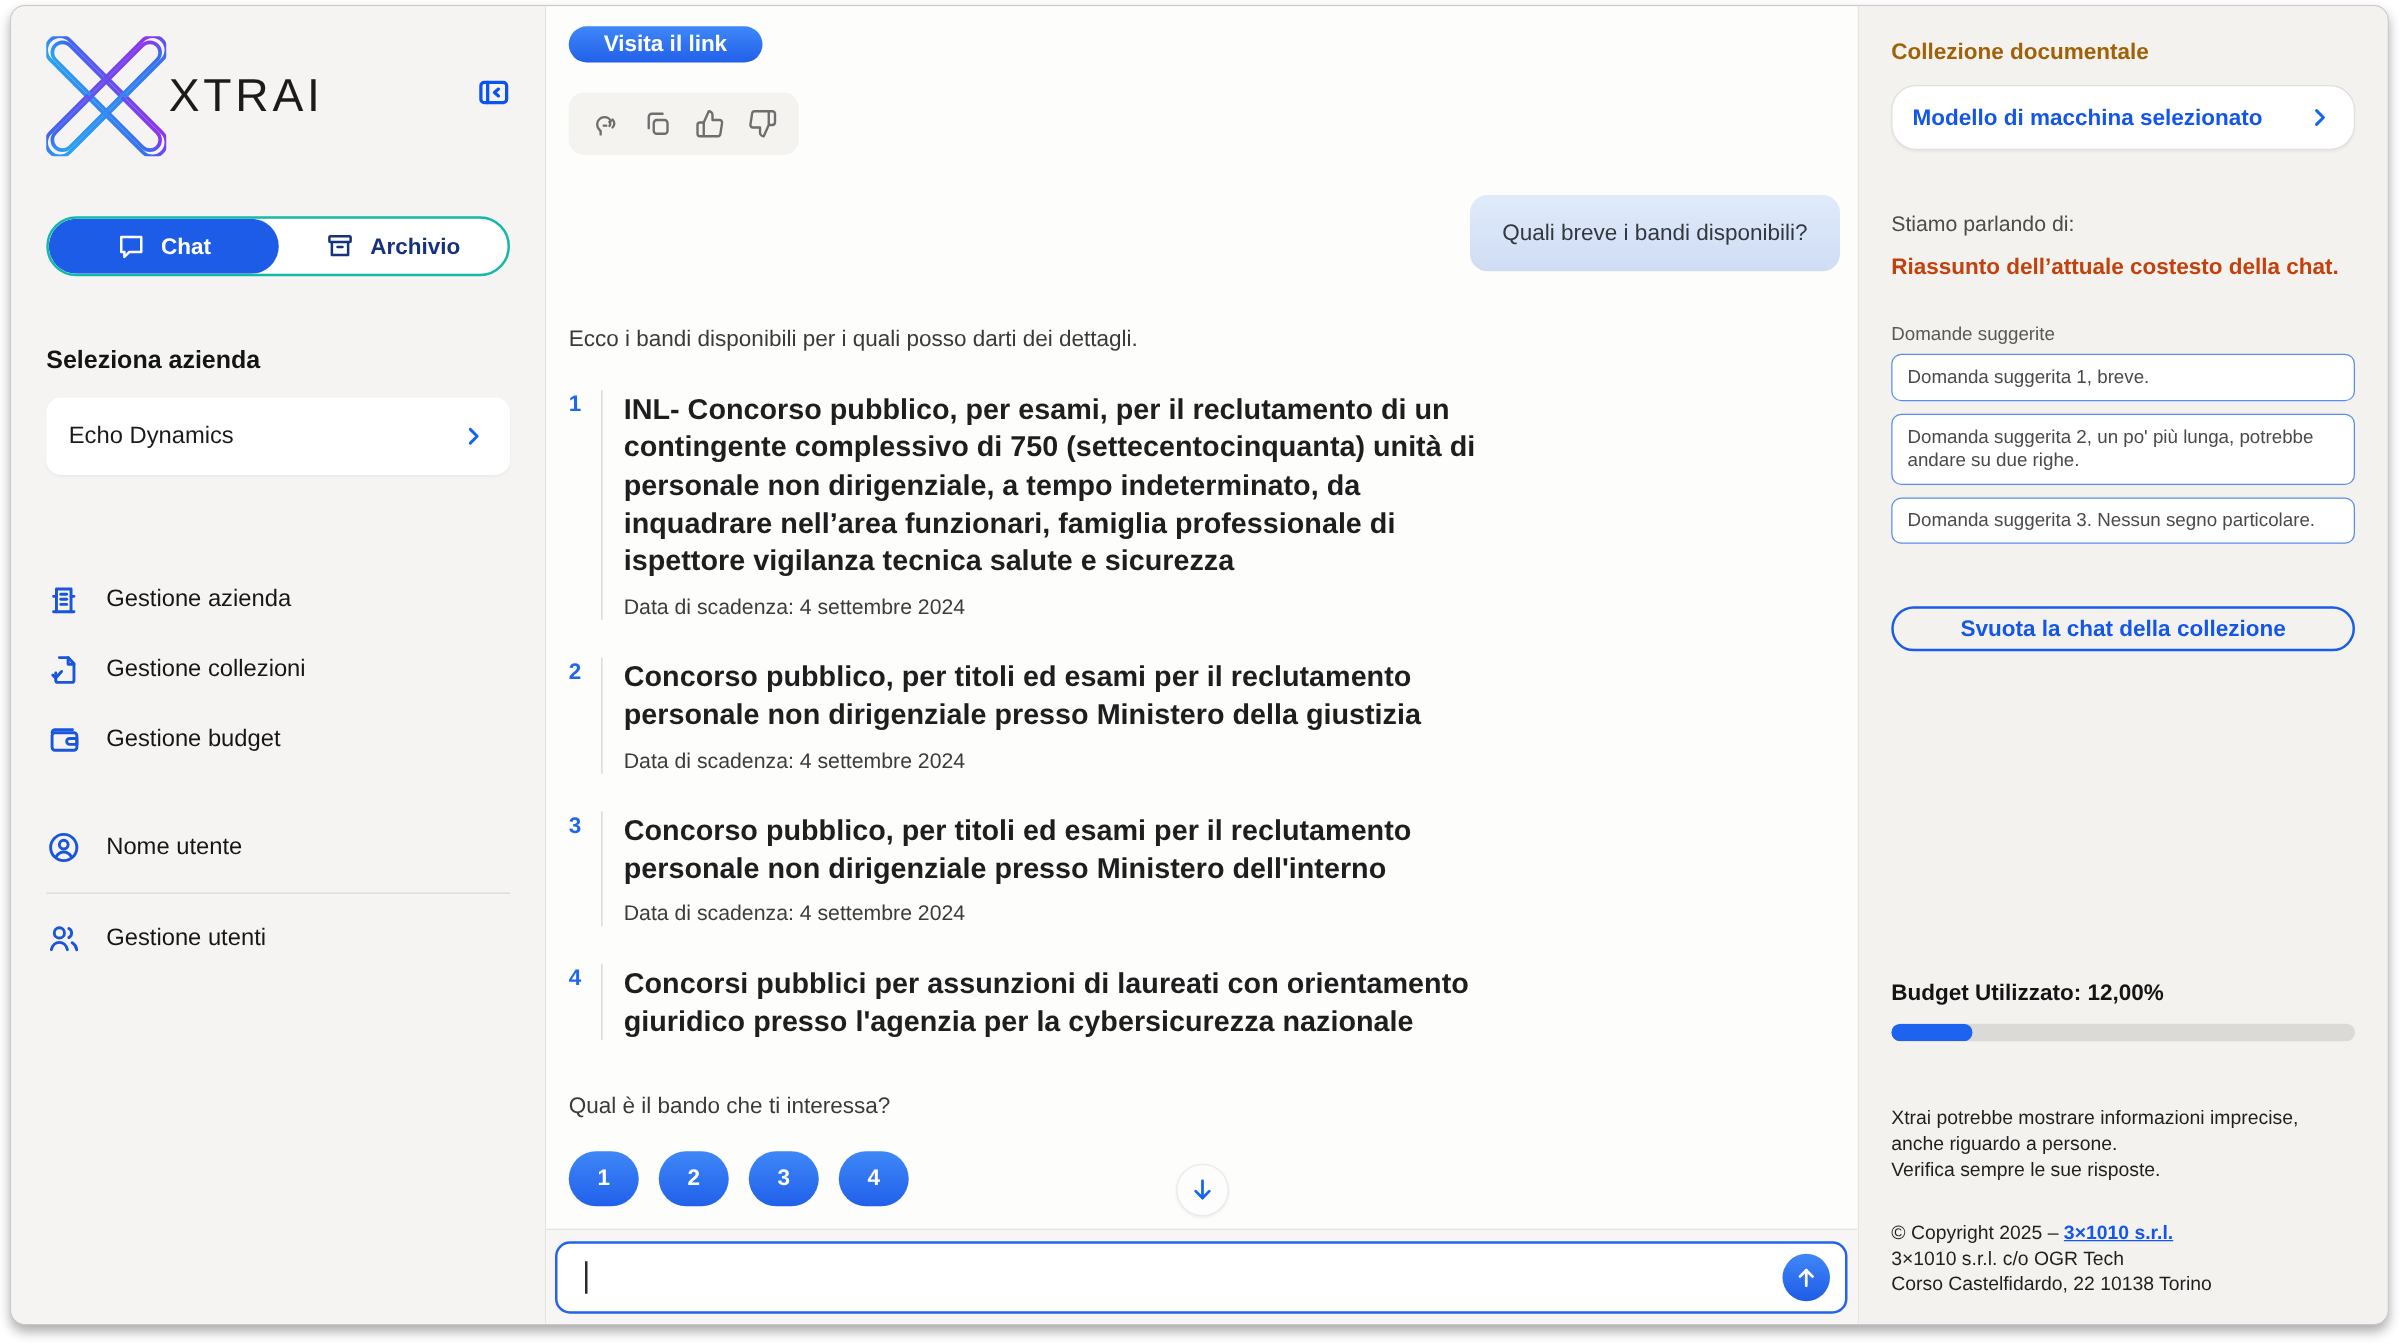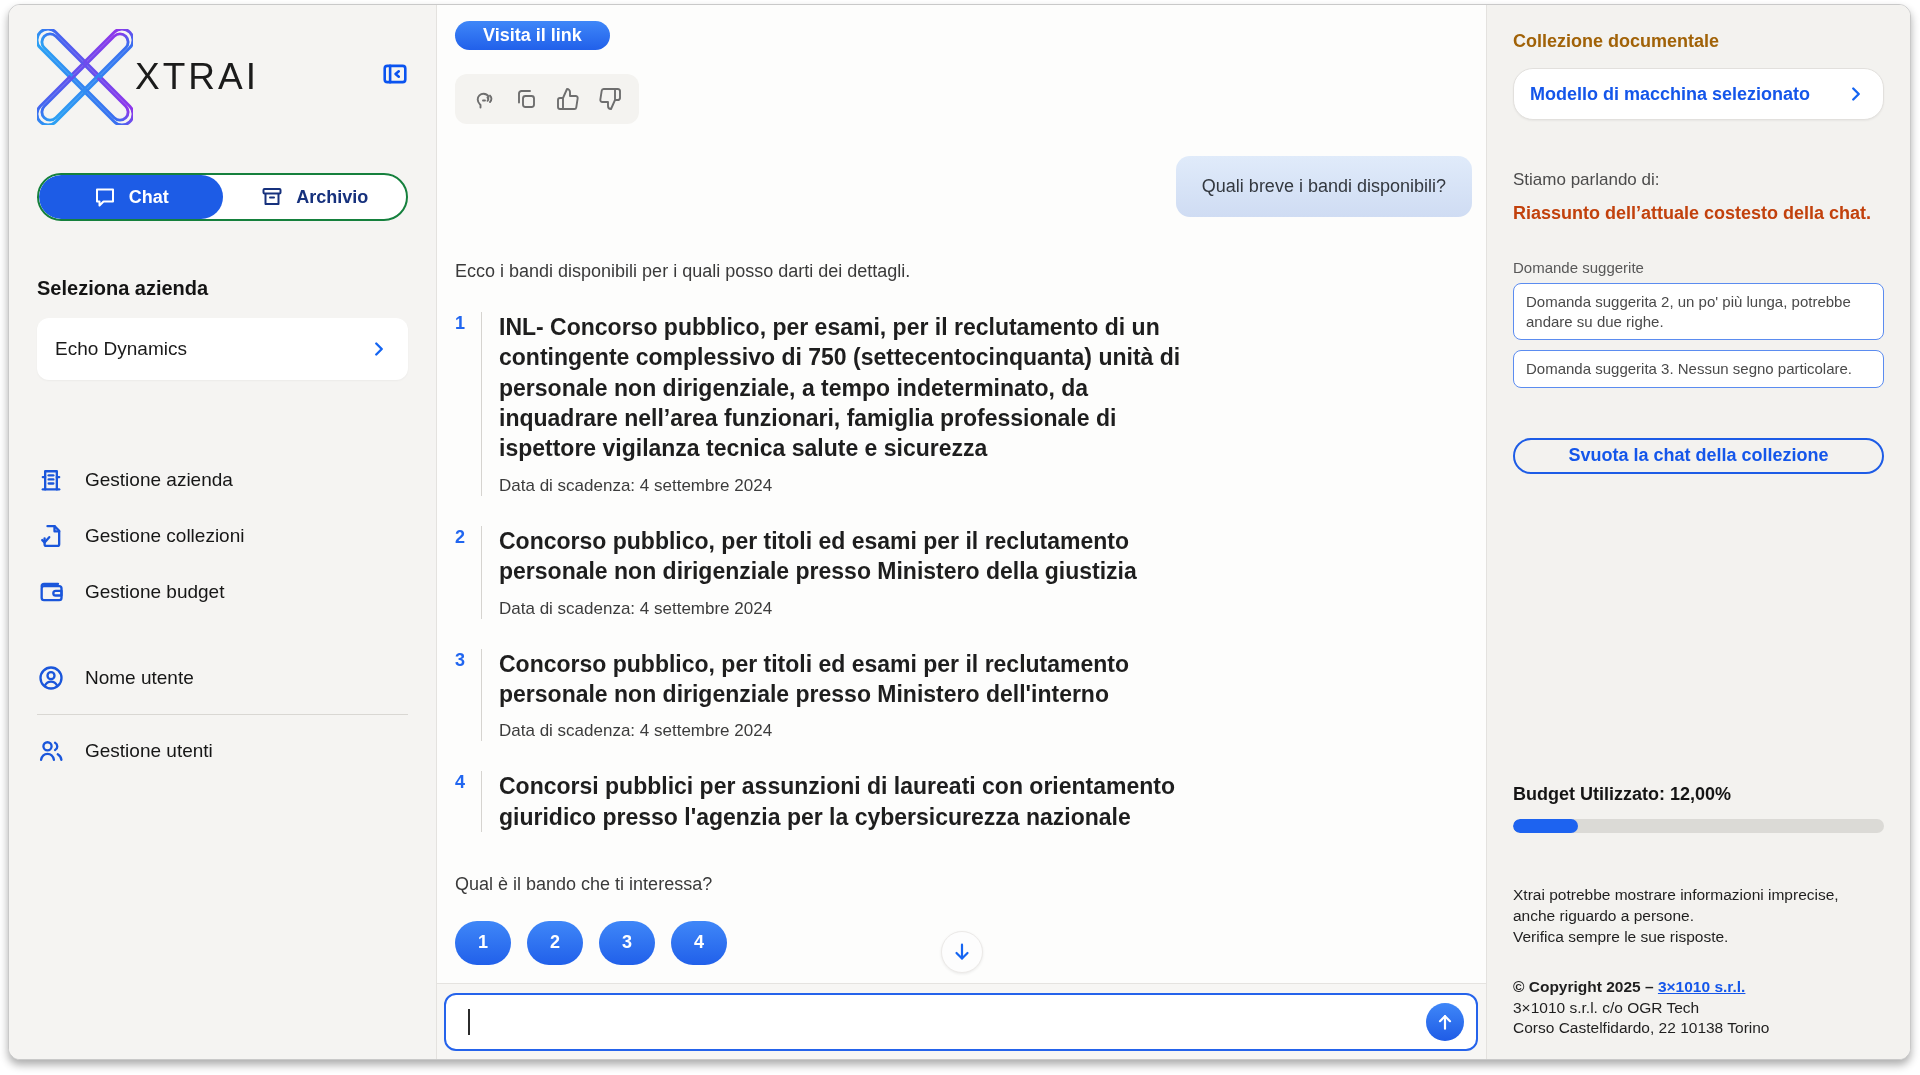--- a/index.html
+++ b/index.html
@@ -14,21 +14,21 @@
   .sidebar-left {
     width:428px; flex:0 0 428px; background:#f5f4f2; border-right:1px solid #e4e2df;
     padding:24px 28px; position:relative;
   }
   .logo-row { display:flex; align-items:center; margin-bottom:48px; }
   .logo-mark { width:96px; height:96px; }
   .logo-word { font-size:37px; letter-spacing:3px; color:#1b1b1b; font-weight:400; margin-left:2px; font-stretch:condensed; }
   .collapse-btn { position:absolute; right:26px; top:56px; width:30px; height:26px; color:#0a53f0; cursor:pointer; }
   .collapse-btn svg { width:100%; height:100%; }
   .seg-control {
-    display:flex; border:2px solid #15803d; border-radius:26px; background:#ffffff;
+    display:flex; border:2px solid #14b8a6; border-radius:26px; background:#ffffff;
     height:48px; overflow:hidden; margin-bottom:56px;
   }
   .seg {
     flex:1; display:flex; align-items:center; justify-content:center; gap:12px;
     font-size:18px; font-weight:bold; color:#16317d; cursor:pointer;
   }
   .seg.active { background:#1d5ce6; color:#ffffff; border-radius:24px; }
   .seg svg { width:24px; height:24px; }
   .side-heading { font-size:20px; font-weight:bold; color:#141414; margin-bottom:18px; }
   .company-card {
@@ -122,21 +122,21 @@
     margin-top:40px; height:36px; border-radius:26px; border:2px solid #1d5ce6;
     background:transparent; color:#1456ea; font-weight:bold; font-size:18px; cursor:pointer;
     width:100%;
   }
   .budget-block { margin-top:auto; }
   .budget-label { font-size:18px; font-weight:bold; color:#141414; margin-bottom:14px; }
   .progress-track { height:14px; border-radius:7px; background:#dbdad6; overflow:hidden; }
   .progress-fill { height:100%; border-radius:7px; background:#1d63f0; }
   .disclaimer { margin-top:52px; font-size:15.5px; color:#1f1f1f; line-height:1.33; }
   .copyright { margin-top:30px; font-size:15.5px; color:#1f1f1f; line-height:1.33; }
-  .copyright .bold { font-weight:bold; }
+  .copyright .bold { font-weight:normal; }
   .copyright a, .copy-link { color:#1456ea; font-weight:bold; text-decoration:underline; cursor:pointer; }
 </style>
 </head>
 <body>
 
 <div class="window">
 
   <aside class="sidebar-left">
     <div class="logo-row">
       <svg class="logo-mark" viewBox="0 0 100 100">
@@ -352,20 +352,21 @@
       <span class="label">Modello di macchina selezionato</span>
       <svg viewBox="0 0 24 24" fill="none" stroke="currentColor" stroke-width="2.6" stroke-linecap="round" stroke-linejoin="round">
         <polyline points="9 6 15 12 9 18"></polyline>
       </svg>
     </div>
 
     <div class="talking-label">Stiamo parlando di:</div>
     <div class="talking-summary">Riassunto dell’attuale costesto della chat.</div>
 
     <div class="sugg-label">Domande suggerite</div>
+    <div class="sugg-box">Domanda suggerita 1, breve.</div>
     <div class="sugg-box">Domanda suggerita 2, un po' più lunga, potrebbe andare su due righe.</div>
     <div class="sugg-box">Domanda suggerita 3. Nessun segno particolare.</div>
 
     <button class="clear-btn">Svuota la chat della collezione</button>
 
     <div class="budget-block">
       <div class="budget-label">Budget Utilizzato: 12,00%</div>
       <div class="progress-track">
         <div class="progress-fill" style="width:17.5%"></div>
       </div>

